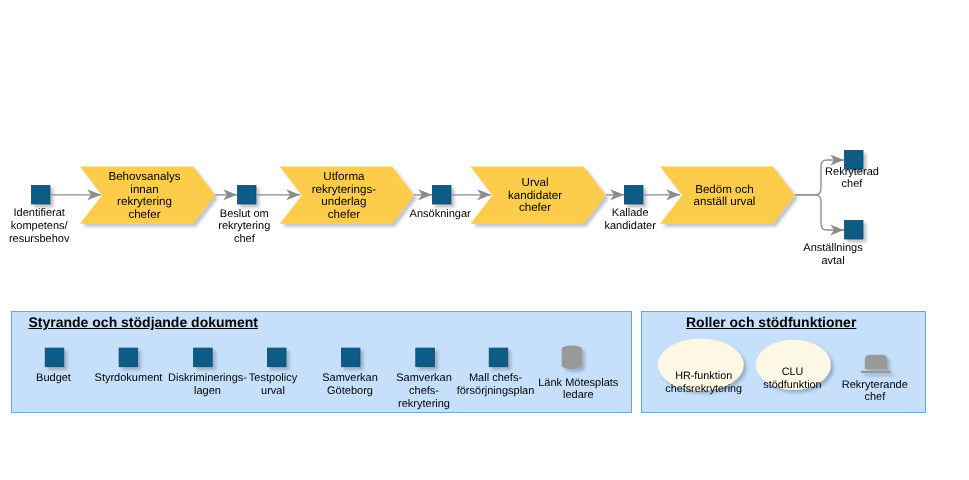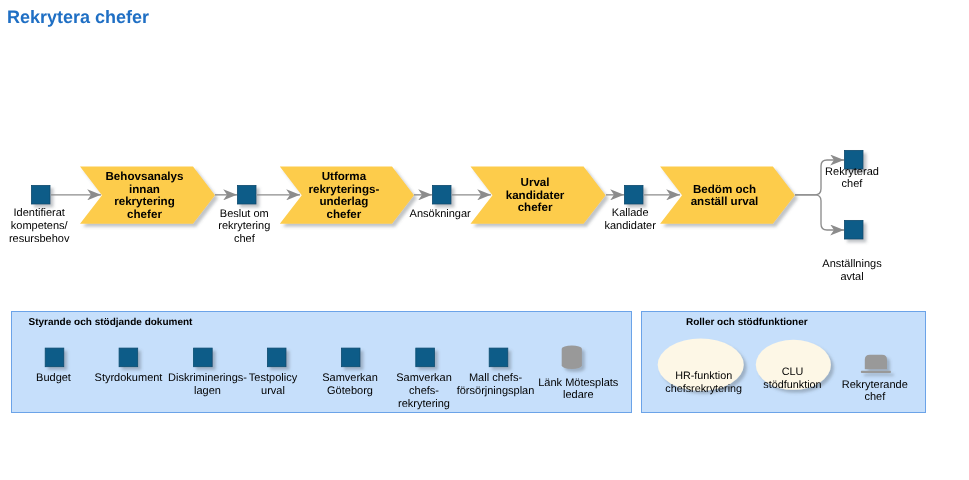--- a/index.html
+++ b/index.html
@@ -4,29 +4,28 @@
 <title>Rekrytera chefer</title>
 <style>
   html,body{margin:0;padding:0;}
   body{width:969px;height:480px;background:#ffffff;
        font-family:"Liberation Sans",sans-serif;position:relative;overflow:hidden;
        -webkit-font-smoothing:antialiased;text-rendering:geometricPrecision;}
   .page{position:absolute;left:0;top:0;width:969px;height:480px;}
   #title{position:absolute;left:7px;top:8px;font-size:18px;line-height:18px;font-weight:bold;color:#1f6fc4;}
   svg#canvas{position:absolute;left:0;top:0;width:969px;height:480px;overflow:visible;}
   .lbl{position:absolute;font-size:11px;color:#000;text-align:center;line-height:12.75px;white-space:pre;}
-  .fnlabel{position:absolute;font-size:11.6px;font-weight:bold;color:#000;text-align:center;line-height:12.5px;white-space:pre;}
-  .ptitle{position:absolute;font-size:10px;line-height:13px;font-weight:bold;color:#000;white-space:pre;}
+  .fnlabel{position:absolute;font-size:11.6px;font-weight:normal;color:#000;text-align:center;line-height:12.5px;white-space:pre;}
+  .ptitle{position:absolute;font-size:14px;line-height:13px;font-weight:bold;color:#000;white-space:pre;text-decoration:underline;}
   .elabel{position:absolute;font-size:10.8px;color:#000;text-align:center;line-height:13px;white-space:pre;}
 </style>
 </head>
 <body>
 
 <div class="page">
-  <div id="title">Rekrytera chefer</div>
 
   <svg id="canvas" xmlns="http://www.w3.org/2000/svg">
     <defs>
       <filter id="dropsh" x="-50%" y="-50%" width="220%" height="220%">
         <feDropShadow dx="3" dy="3" stdDeviation="1.8" flood-color="#555b66" flood-opacity="0.36"></feDropShadow>
       </filter>
       <marker id="arrow" markerWidth="14" markerHeight="11" refX="13.8" refY="5.5" orient="auto" markerUnits="userSpaceOnUse">
         <path d="M0.0,0.0 L13.8,5.5 L0.0,11.0 L3.8,5.5 Z" fill="#8c8c8c"></path>
       </marker>
     </defs>
@@ -79,21 +78,21 @@
 kompetens/
 resursbehov</div>
     <div class="lbl" style="left: 169.3px; top: 207.5px; width: 150px;">Beslut om
 rekrytering
 chef</div>
     <div class="lbl" style="left: 365.2px; top: 207.6px; width: 150px;">Ansökningar</div>
     <div class="lbl" style="left: 555.2px; top: 207.4px; width: 150px;">Kallade
 kandidater</div>
     <div class="lbl" style="left: 777px; top: 165.5px; width: 150px;">Rekryterad
 chef</div>
-    <div class="lbl" style="left: 777px; top: 242.3px; width: 150px; margin-top: 16px;">Anställnings
+    <div class="lbl" style="left: 758px; top: 242.3px; width: 150px;">Anställnings
 avtal</div>
 
     <div class="fnlabel" style="left: 57px; top: 171px; width: 175px;">Behovsanalys
 innan
 rekrytering
 chefer</div>
     <div class="fnlabel" style="left: 256.8px; top: 171px; width: 174.2px;">Utforma
 rekryterings-
 underlag
 chefer</div>

